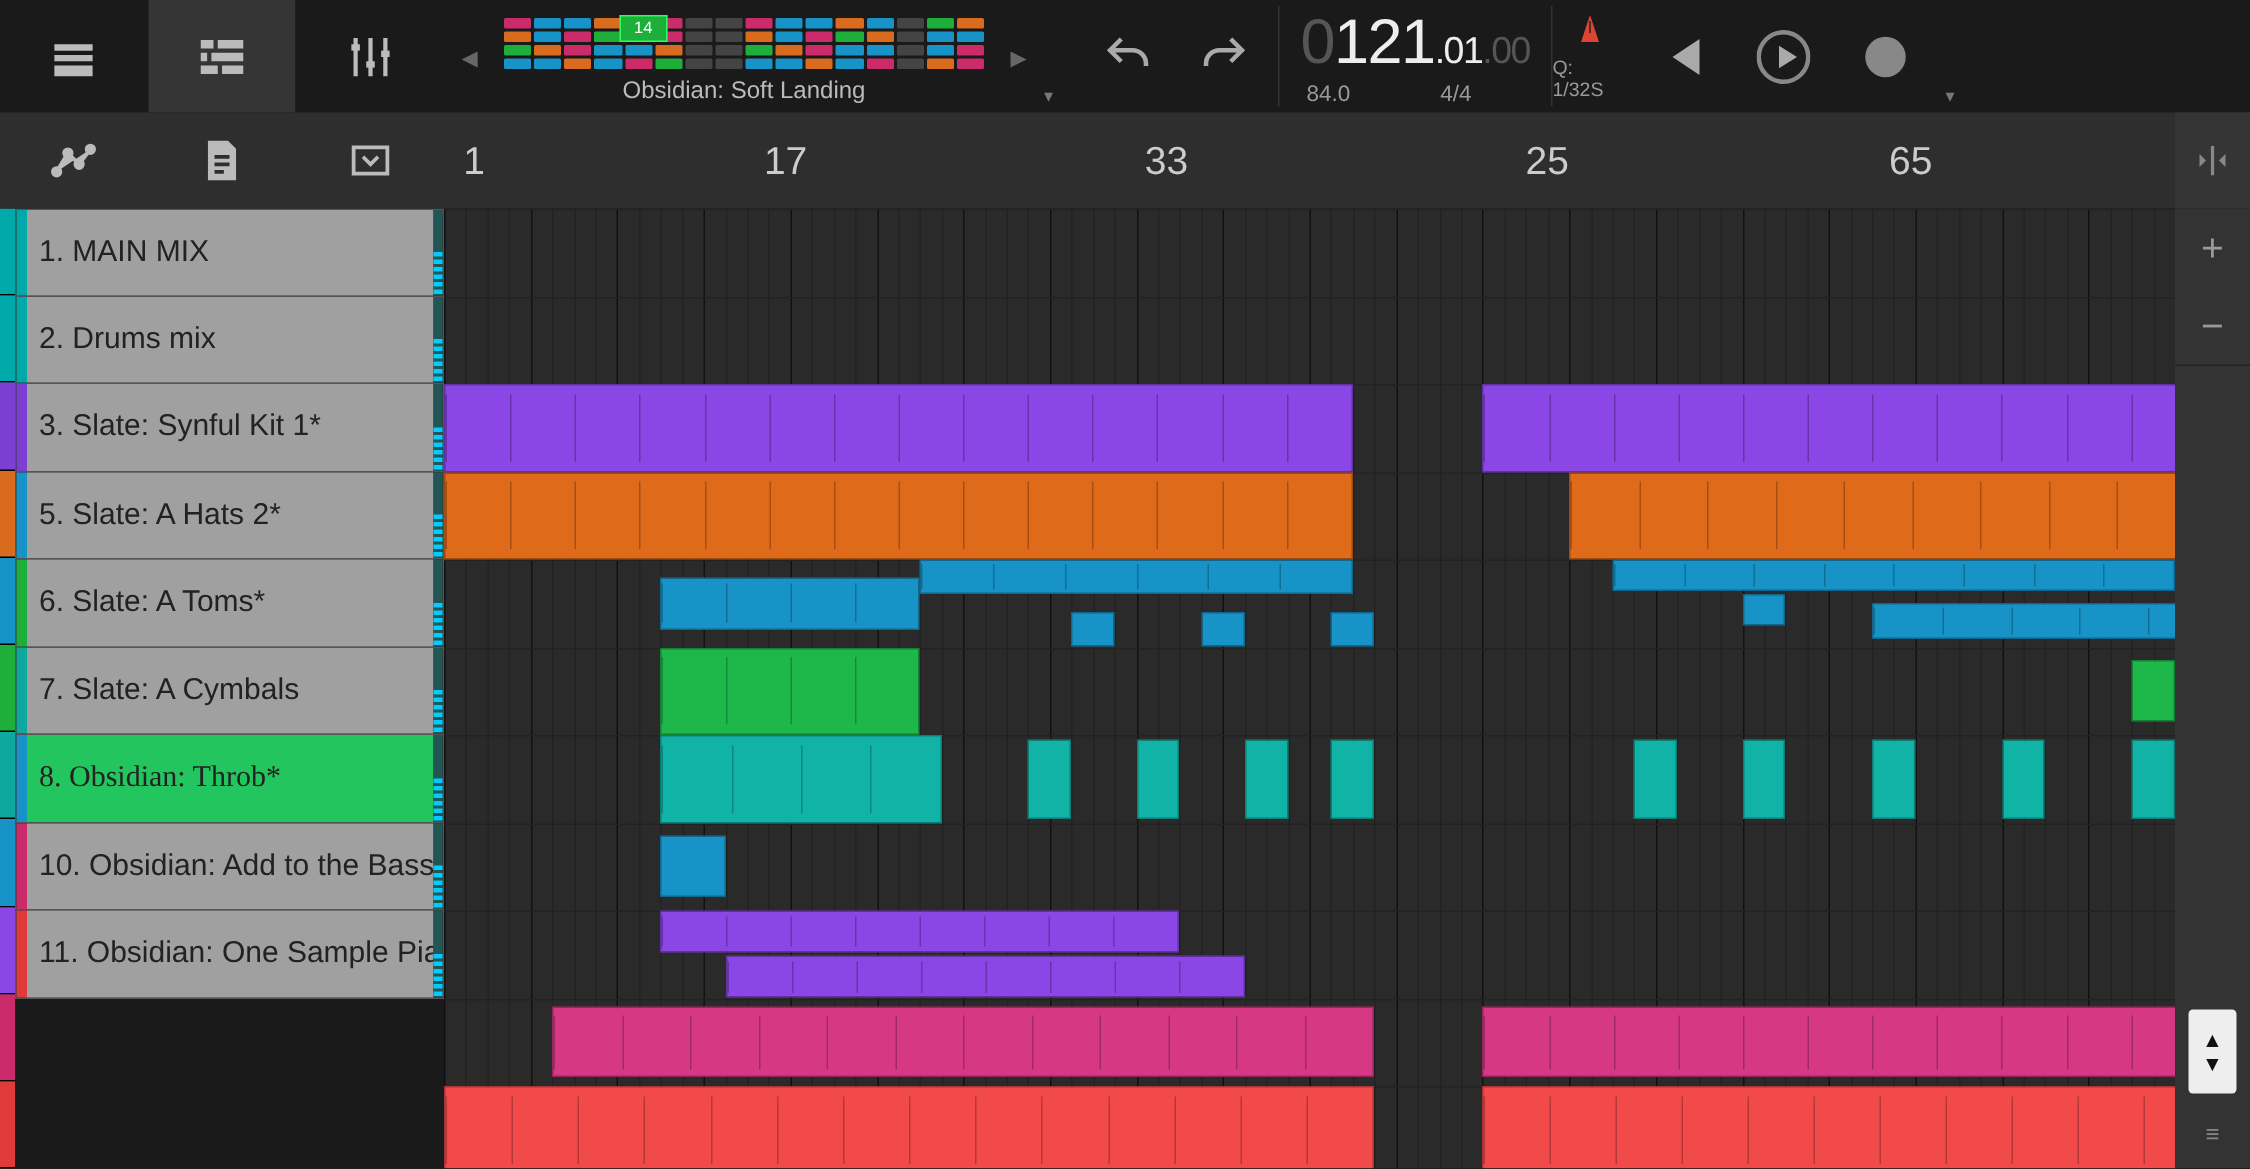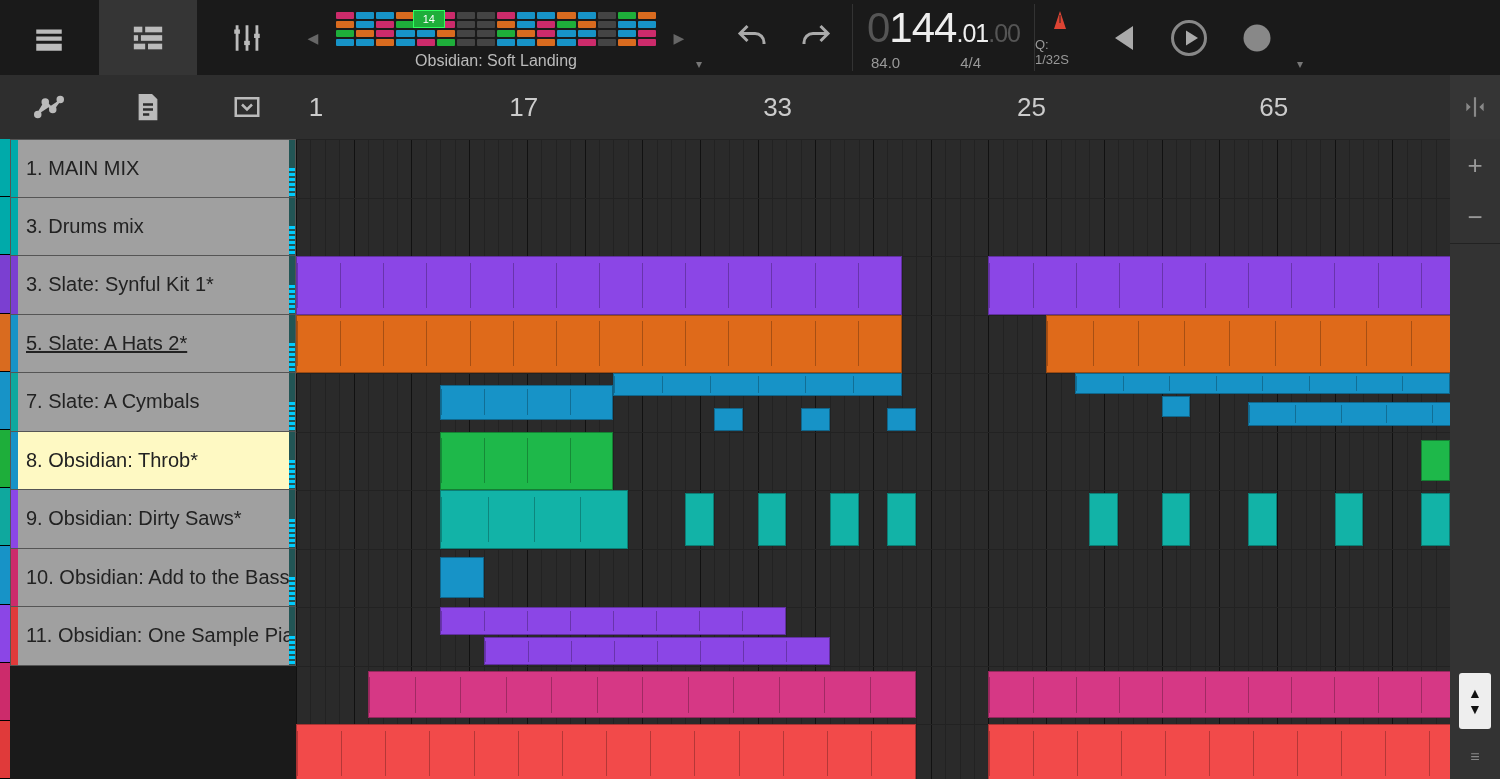--- a/index.html
+++ b/index.html
@@ -227,21 +227,21 @@
         <div class="t-btn">
           <svg viewBox="0 0 24 24">
               <path d="M15 14l5-5-5-5M20 9H10a6 6 0 00-6 6v1"></path>
             </svg>
         </div>
       </div>
 
       <div class="big-counter">
         <div class="counter-main">
           <span class="dim big">0</span>
-          <span class="bright big">144</span>
+          <span class="bright big">121</span>
           <span class="bright med">.01</span>
           <span class="dim med">.00</span>
         </div>
         <div class="counter-sub">
           <span>84.0</span>
           <span>4/4</span>
         </div>
       </div>
 
       <div class="metronome">
@@ -336,21 +336,21 @@
             <div class="meter-dash"></div>
             <div class="meter-dash"></div>
             <div class="meter-dash"></div>
             <div class="meter-dash"></div>
             <div class="meter-dash"></div>
             <div class="meter-dash"></div>
           </div>
         </div>
         <div class="track-row" style="height: 58.5px;">
           <div class="track-stripe" style="background: rgb(0, 170, 170);"></div>
-          <div class="track-label" style="background: rgb(160, 160, 160); height: 100%; display: flex; align-items: center;">3. Drums mix</div>
+          <div class="track-label" style="background: rgb(160, 160, 160); height: 100%; display: flex; align-items: center;">2. Drums mix</div>
           <div class="track-meter">
             <div class="meter-dash"></div>
             <div class="meter-dash"></div>
             <div class="meter-dash"></div>
             <div class="meter-dash"></div>
             <div class="meter-dash"></div>
             <div class="meter-dash"></div>
           </div>
         </div>
         <div class="track-row" style="height: 58.5px;">
@@ -360,21 +360,33 @@
             <div class="meter-dash"></div>
             <div class="meter-dash"></div>
             <div class="meter-dash"></div>
             <div class="meter-dash"></div>
             <div class="meter-dash"></div>
             <div class="meter-dash"></div>
           </div>
         </div>
         <div class="track-row" style="height: 58.5px;">
           <div class="track-stripe" style="background: rgb(23, 147, 199);"></div>
-          <div class="track-label" style="background: rgb(160, 160, 160); height: 100%; display: flex; align-items: center; text-decoration: underline;">5. Slate: A Hats 2*</div>
+          <div class="track-label" style="background: rgb(160, 160, 160); height: 100%; display: flex; align-items: center;">5. Slate: A Hats 2*</div>
+          <div class="track-meter">
+            <div class="meter-dash"></div>
+            <div class="meter-dash"></div>
+            <div class="meter-dash"></div>
+            <div class="meter-dash"></div>
+            <div class="meter-dash"></div>
+            <div class="meter-dash"></div>
+          </div>
+        </div>
+        <div class="track-row" style="height: 58.5px;">
+          <div class="track-stripe" style="background: rgb(30, 174, 58);"></div>
+          <div class="track-label" style="background: rgb(160, 160, 160); height: 100%; display: flex; align-items: center;">6. Slate: A Toms*</div>
           <div class="track-meter">
             <div class="meter-dash"></div>
             <div class="meter-dash"></div>
             <div class="meter-dash"></div>
             <div class="meter-dash"></div>
             <div class="meter-dash"></div>
             <div class="meter-dash"></div>
           </div>
         </div>
         <div class="track-row" style="height: 58.5px;">
@@ -384,33 +396,21 @@
             <div class="meter-dash"></div>
             <div class="meter-dash"></div>
             <div class="meter-dash"></div>
             <div class="meter-dash"></div>
             <div class="meter-dash"></div>
             <div class="meter-dash"></div>
           </div>
         </div>
         <div class="track-row" style="height: 58.5px;">
           <div class="track-stripe" style="background: rgb(23, 147, 199);"></div>
-          <div class="track-label" style="background: #fef9c3; height: 100%; display: flex; align-items: center;">8. Obsidian: Throb*</div>
-          <div class="track-meter">
-            <div class="meter-dash"></div>
-            <div class="meter-dash"></div>
-            <div class="meter-dash"></div>
-            <div class="meter-dash"></div>
-            <div class="meter-dash"></div>
-            <div class="meter-dash"></div>
-          </div>
-        </div>
-        <div class="track-row" style="height: 58.5px;">
-          <div class="track-stripe" style="background: rgb(139, 70, 230);"></div>
-          <div class="track-label" style="background: rgb(160, 160, 160); height: 100%; display: flex; align-items: center;">9. Obsidian: Dirty Saws*</div>
+          <div class="track-label" style="background: #22c55e; height: 100%; display: flex; align-items: center; font-family: Liberation Serif, serif;">8. Obsidian: Throb*</div>
           <div class="track-meter">
             <div class="meter-dash"></div>
             <div class="meter-dash"></div>
             <div class="meter-dash"></div>
             <div class="meter-dash"></div>
             <div class="meter-dash"></div>
             <div class="meter-dash"></div>
           </div>
         </div>
         <div class="track-row" style="height: 58.5px;">

